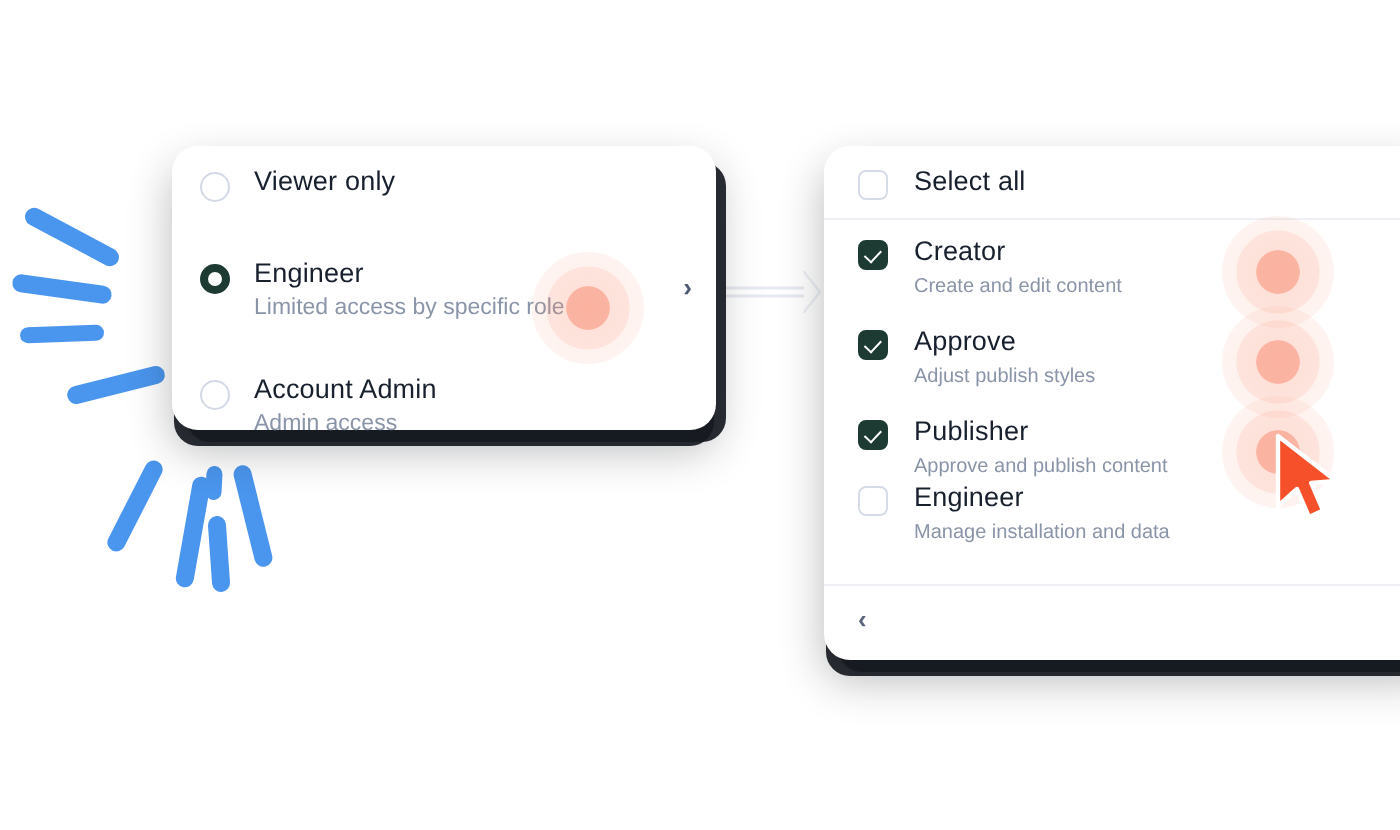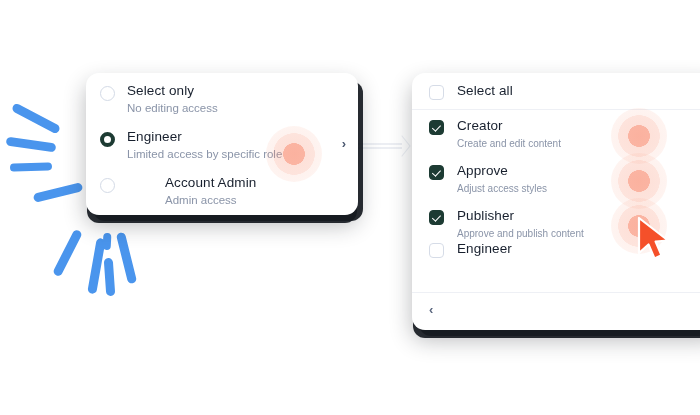--- a/index.html
+++ b/index.html
@@ -68,21 +68,21 @@
     left: 0;
     width: 100%;
     height: 46px;
     display: flex;
     align-items: flex-start;
     padding: 0 14px;
     box-sizing: border-box;
   }
   .opt-0 { top: 9px; }
   .opt-1 { top: 55px; }
-  .opt-2 { top: 101px; gap: 38px; }
+  .opt-2 { top: 113px; }
 
   .radio {
     width: 15px;
     height: 15px;
     border-radius: 50%;
     border: 1.6px solid #d3dae6;
     box-sizing: border-box;
     flex: 0 0 auto;
     margin-top: 4px;
     background: #fff;
@@ -272,22 +272,21 @@
     <line x1="0" y1="14" x2="44" y2="14" stroke="#e6e9ef" stroke-width="1.4"></line>
     <line x1="0" y1="18" x2="44" y2="18" stroke="#e6e9ef" stroke-width="1.4"></line>
     <path d="M44 6 L52 16 L44 26" fill="none" stroke="#eceff4" stroke-width="1.2" stroke-linecap="round" stroke-linejoin="round"></path>
   </svg>
 
   <div class="card card-left">
 
     <div class="opt opt-0">
       <div class="radio"></div>
       <div class="opt-text">
-        <div class="opt-title">Select only</div>
-        <div class="opt-sub">No editing access</div>
+        <div class="opt-title">Viewer only</div>
       </div>
     </div>
 
     <div class="opt opt-1">
       <div class="radio on"></div>
       <div class="opt-text">
         <div class="opt-title">Engineer</div>
         <div class="opt-sub">Limited access by specific role</div>
       </div>
       <div class="chev-right">›</div>
@@ -317,36 +316,37 @@
       <div class="row-text">
         <div class="row-title">Creator</div>
         <div class="row-sub">Create and edit content</div>
       </div>
     </div>
 
     <div class="row row-1">
       <div class="cbox on"></div>
       <div class="row-text">
         <div class="row-title">Approve</div>
-        <div class="row-sub">Adjust access styles</div>
+        <div class="row-sub">Adjust publish styles</div>
       </div>
     </div>
 
     <div class="row row-2">
       <div class="cbox on"></div>
       <div class="row-text">
         <div class="row-title">Publisher</div>
         <div class="row-sub">Approve and publish content</div>
       </div>
     </div>
 
     <div class="row row-3">
       <div class="cbox"></div>
       <div class="row-text">
         <div class="row-title">Engineer</div>
+        <div class="row-sub">Manage installation and data</div>
       </div>
     </div>
 
     <div class="divider div-bottom"></div>
     <div class="chev-back">‹</div>
   </div>
 
   <div class="ripple rip-r0"></div>
   <div class="ripple rip-r1"></div>
   <div class="ripple rip-r2"></div>

